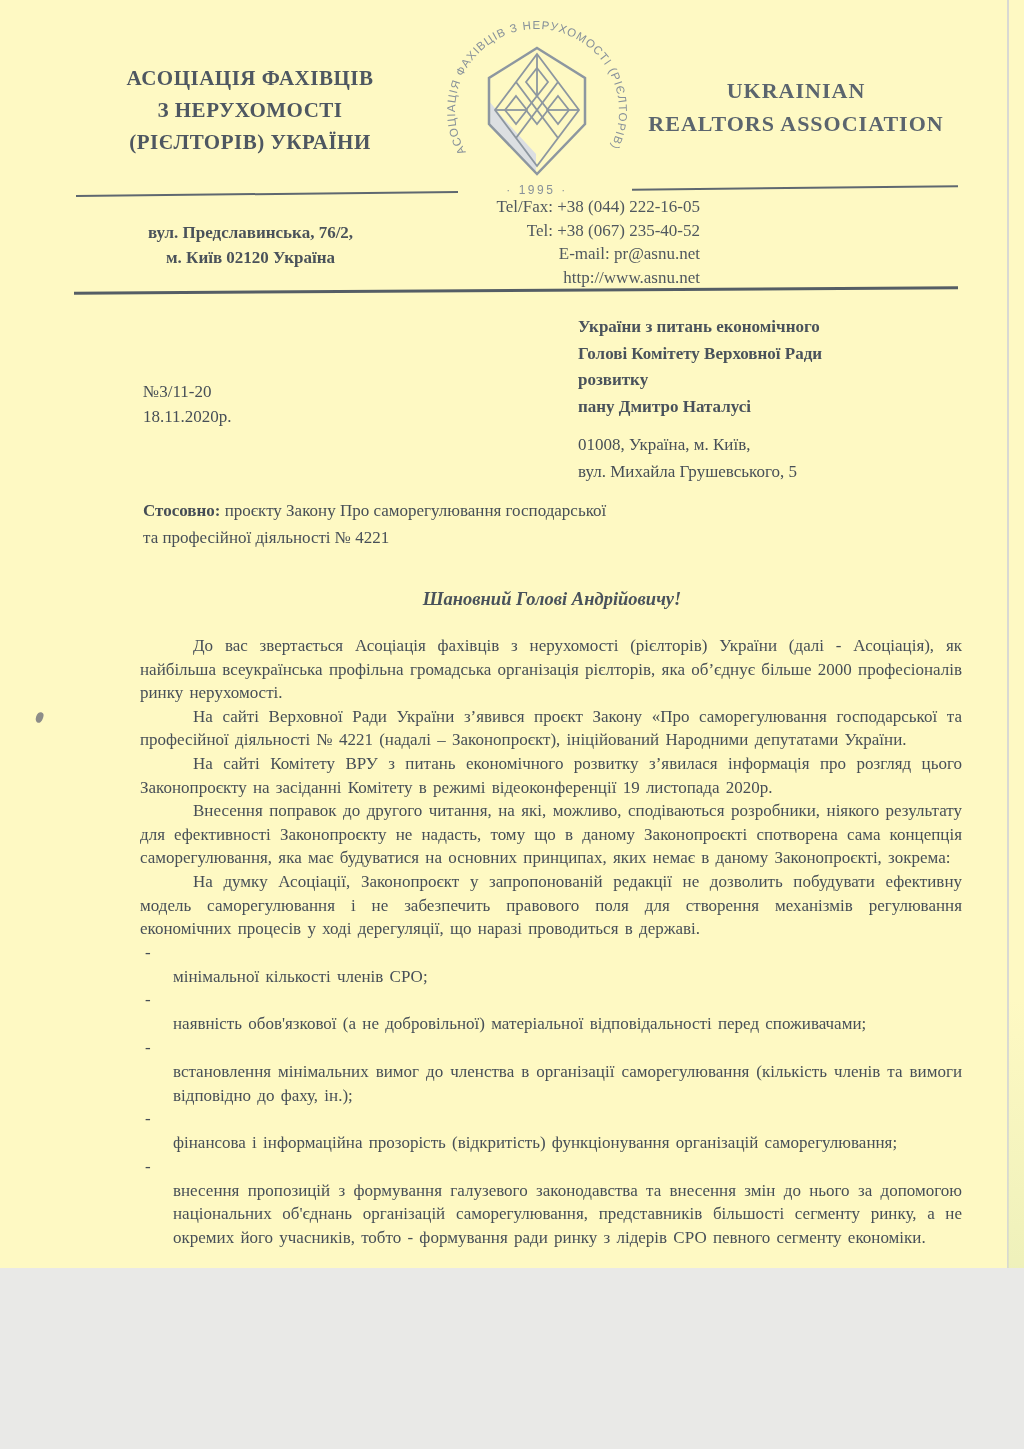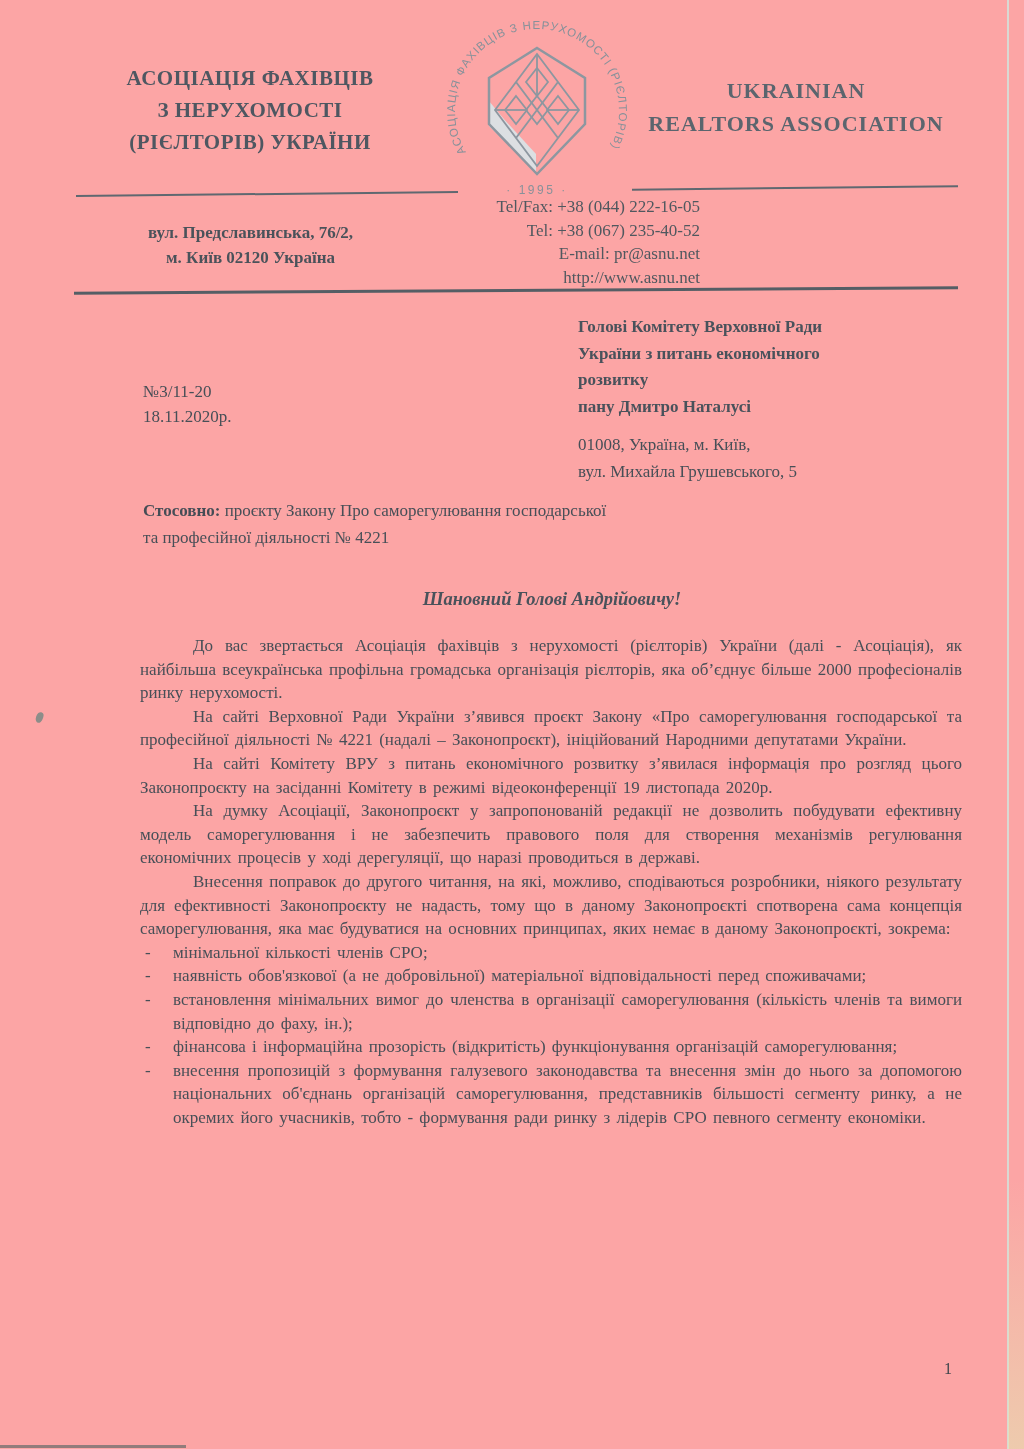--- a/index.html
+++ b/index.html
@@ -1,16 +1,16 @@
 <!DOCTYPE html>
 <html><head>
 <meta charset="utf-8">
 <style>
   html,body{margin:0;padding:0;background:#e9e9e7;}
-  .page{position:relative;width:1024px;height:1449px;background:#fca5a5;overflow:hidden;
+  .page{position:relative;width:1024px;height:1268px;background:#fef9c3;overflow:hidden;
         font-family:"Liberation Serif", serif;color:#474f57;}
 
   
   .org-uk{position:absolute;left:78px;top:62px;width:344px;text-align:center;
           font-weight:bold;font-size:21px;line-height:32px;color:#4e5761;letter-spacing:.5px;}
   .logo{position:absolute;left:437px;top:6px;width:200px;height:196px;}
   .org-en{position:absolute;left:616px;top:74px;width:360px;text-align:center;
           font-weight:bold;font-size:22px;line-height:33px;color:#5b656e;letter-spacing:1px;}
 
   .rule{position:absolute;background:#5f6870;}
@@ -37,21 +37,21 @@
   .salutation{position:absolute;left:140px;top:589px;width:824px;text-align:center;
               font-weight:bold;font-style:italic;font-size:18.5px;color:#49525b;}
 
   
   .body-text{position:absolute;left:140px;top:634px;width:822px;
              font-size:17px;line-height:23.6px;word-spacing:2px;}
   .body-text p{margin:0;text-indent:53px;text-align:justify;}
   .bullets{margin:0;}
   .bullet-row{display:flex;}
   .bullet-marker{width:28px;flex:0 0 28px;text-align:left;padding-left:5px;}
-  .bullet-text{flex:1;text-align:justify;}
+  .bullet-text{flex:1;text-align:justify;margin-top:24px;}
 
   .page-number{position:absolute;left:944px;top:1360px;font-size:16px;color:#3e454c;}
 
   
   .edge-line{position:absolute;left:1007px;top:0;width:2px;height:1449px;background:#d9d9d3;}
   .corner-tint{position:absolute;right:0;bottom:0;width:16px;height:270px;
                background:linear-gradient(to bottom, rgba(235,240,205,0), rgba(226,234,180,.55));}
   .speck{position:absolute;left:36px;top:712px;width:7px;height:11px;background:#8d8d89;
          border-radius:50% 40% 50% 50%;transform:rotate(18deg);}
   .bottom-smudge{position:absolute;left:0;top:1445px;width:186px;height:3px;background:#6f6f6d;opacity:.75;}
@@ -119,43 +119,43 @@
 
   <div class="rule rule-bottom"></div>
 
   <div class="ref">
     <div>№3/11-20</div>
     <div>18.11.2020р.</div>
   </div>
 
   <div class="recipient">
     <div class="r-bold">
+      <div>України з питань економічного</div>
       <div>Голові Комітету Верховної Ради</div>
-      <div>України з питань економічного</div>
       <div>розвитку</div>
       <div>пану Дмитро Наталусі</div>
     </div>
     <div class="r-addr">
       <div>01008, Україна, м. Київ,</div>
       <div>вул. Михайла Грушевського, 5</div>
     </div>
   </div>
 
   <div class="subject">
     <span class="s-label">Стосовно:</span><span> проєкту Закону Про саморегулювання господарської та професійної діяльності № 4221</span>
   </div>
 
   <div class="salutation">Шановний Голові Андрійовичу!</div>
 
   <div class="body-text">
     <p>До вас звертається Асоціація фахівців з нерухомості (рієлторів) України (далі - Асоціація), як найбільша всеукраїнська профільна громадська організація рієлторів, яка об’єднує більше 2000 професіоналів ринку нерухомості.</p>
     <p>На сайті Верховної Ради України з’явився проєкт Закону «Про саморегулювання господарської та професійної діяльності № 4221 (надалі – Законопроєкт), ініційований Народними депутатами України.</p>
     <p>На сайті Комітету ВРУ з питань економічного розвитку з’явилася інформація про розгляд цього Законопроєкту на засіданні Комітету в режимі відеоконференції 19 листопада 2020р.</p>
+    <p>Внесення поправок до другого читання, на які, можливо, сподіваються розробники, ніякого результату для ефективності Законопроєкту не надасть, тому що в даному Законопроєкті спотворена сама концепція саморегулювання, яка має будуватися на основних принципах, яких немає в даному Законопроєкті, зокрема:</p>
     <p>На думку Асоціації, Законопроєкт у запропонованій редакції не дозволить побудувати ефективну модель саморегулювання і не забезпечить правового поля для створення механізмів регулювання економічних процесів у ході дерегуляції, що наразі проводиться в державі.</p>
-    <p>Внесення поправок до другого читання, на які, можливо, сподіваються розробники, ніякого результату для ефективності Законопроєкту не надасть, тому що в даному Законопроєкті спотворена сама концепція саморегулювання, яка має будуватися на основних принципах, яких немає в даному Законопроєкті, зокрема:</p>
     <div class="bullets">
       <div class="bullet-row">
         <span class="bullet-marker">-</span>
         <span class="bullet-text">мінімальної кількості членів СРО;</span>
       </div>
       <div class="bullet-row">
         <span class="bullet-marker">-</span>
         <span class="bullet-text">наявність обов'язкової (а не добровільної) матеріальної відповідальності перед споживачами;</span>
       </div>
       <div class="bullet-row">

